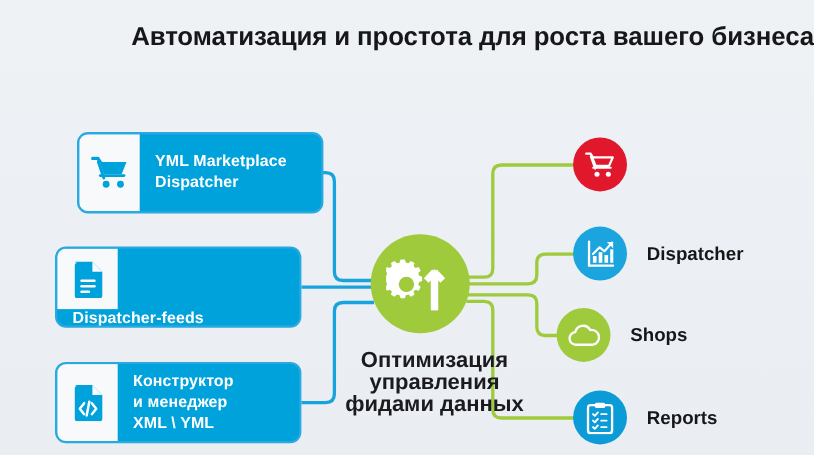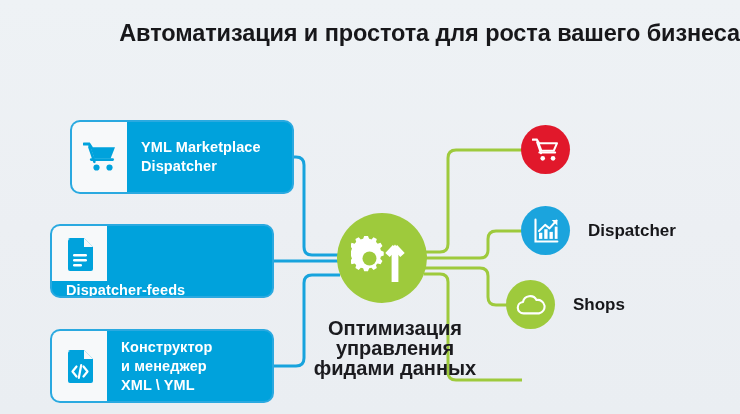--- a/index.html
+++ b/index.html
@@ -264,14 +264,29 @@
 
   <div class="out" style="left:506px; top:280px;">
     <div class="out-circle" style="background:#9eca3c;">
       <svg width="30" height="22" viewBox="0 0 34 24" xmlns="http://www.w3.org/2000/svg">
         <path d="M8.5 21.5 a6.5 6.5 0 0 1 -0.6 -12.97 a8.2 8.2 0 0 1 15.3 -2.2 a6.0 6.0 0 0 1 2.9 15.17 z" fill="none" stroke="#ffffff" stroke-width="2.4" stroke-linejoin="round"></path>
       </svg>
     </div>
     <div class="out-label">Shops</div>
   </div>
 
+  <div class="out" style="left:521px; top:355px;">
+    <div class="out-circle" style="background:#0b9bd7;">
+      <svg width="25" height="30" viewBox="0 0 26 32" xmlns="http://www.w3.org/2000/svg">
+        <rect x="1.3" y="3.5" width="23.4" height="27.2" rx="2.6" fill="none" stroke="#ffffff" stroke-width="2.3"></rect>
+        <rect x="8" y="1.2" width="10" height="5.2" rx="1.6" fill="#ffffff"></rect>
+        <path d="M6.2 12.2 l1.7 1.7 l3.0 -3.3" stroke="#ffffff" stroke-width="1.9" fill="none" stroke-linecap="round" stroke-linejoin="round"></path>
+        <path d="M6.2 18.5 l1.7 1.7 l3.0 -3.3" stroke="#ffffff" stroke-width="1.9" fill="none" stroke-linecap="round" stroke-linejoin="round"></path>
+        <path d="M6.2 24.8 l1.7 1.7 l3.0 -3.3" stroke="#ffffff" stroke-width="1.9" fill="none" stroke-linecap="round" stroke-linejoin="round"></path>
+        <rect x="13.2" y="11.3" width="7" height="1.9" rx="0.9" fill="#ffffff"></rect>
+        <rect x="13.2" y="17.6" width="7" height="1.9" rx="0.9" fill="#ffffff"></rect>
+        <rect x="13.2" y="23.9" width="7" height="1.9" rx="0.9" fill="#ffffff"></rect>
+      </svg>
+    </div>
+    <div class="out-label">Reports</div>
+  </div>
 
 </div>
 
 </body></html>

